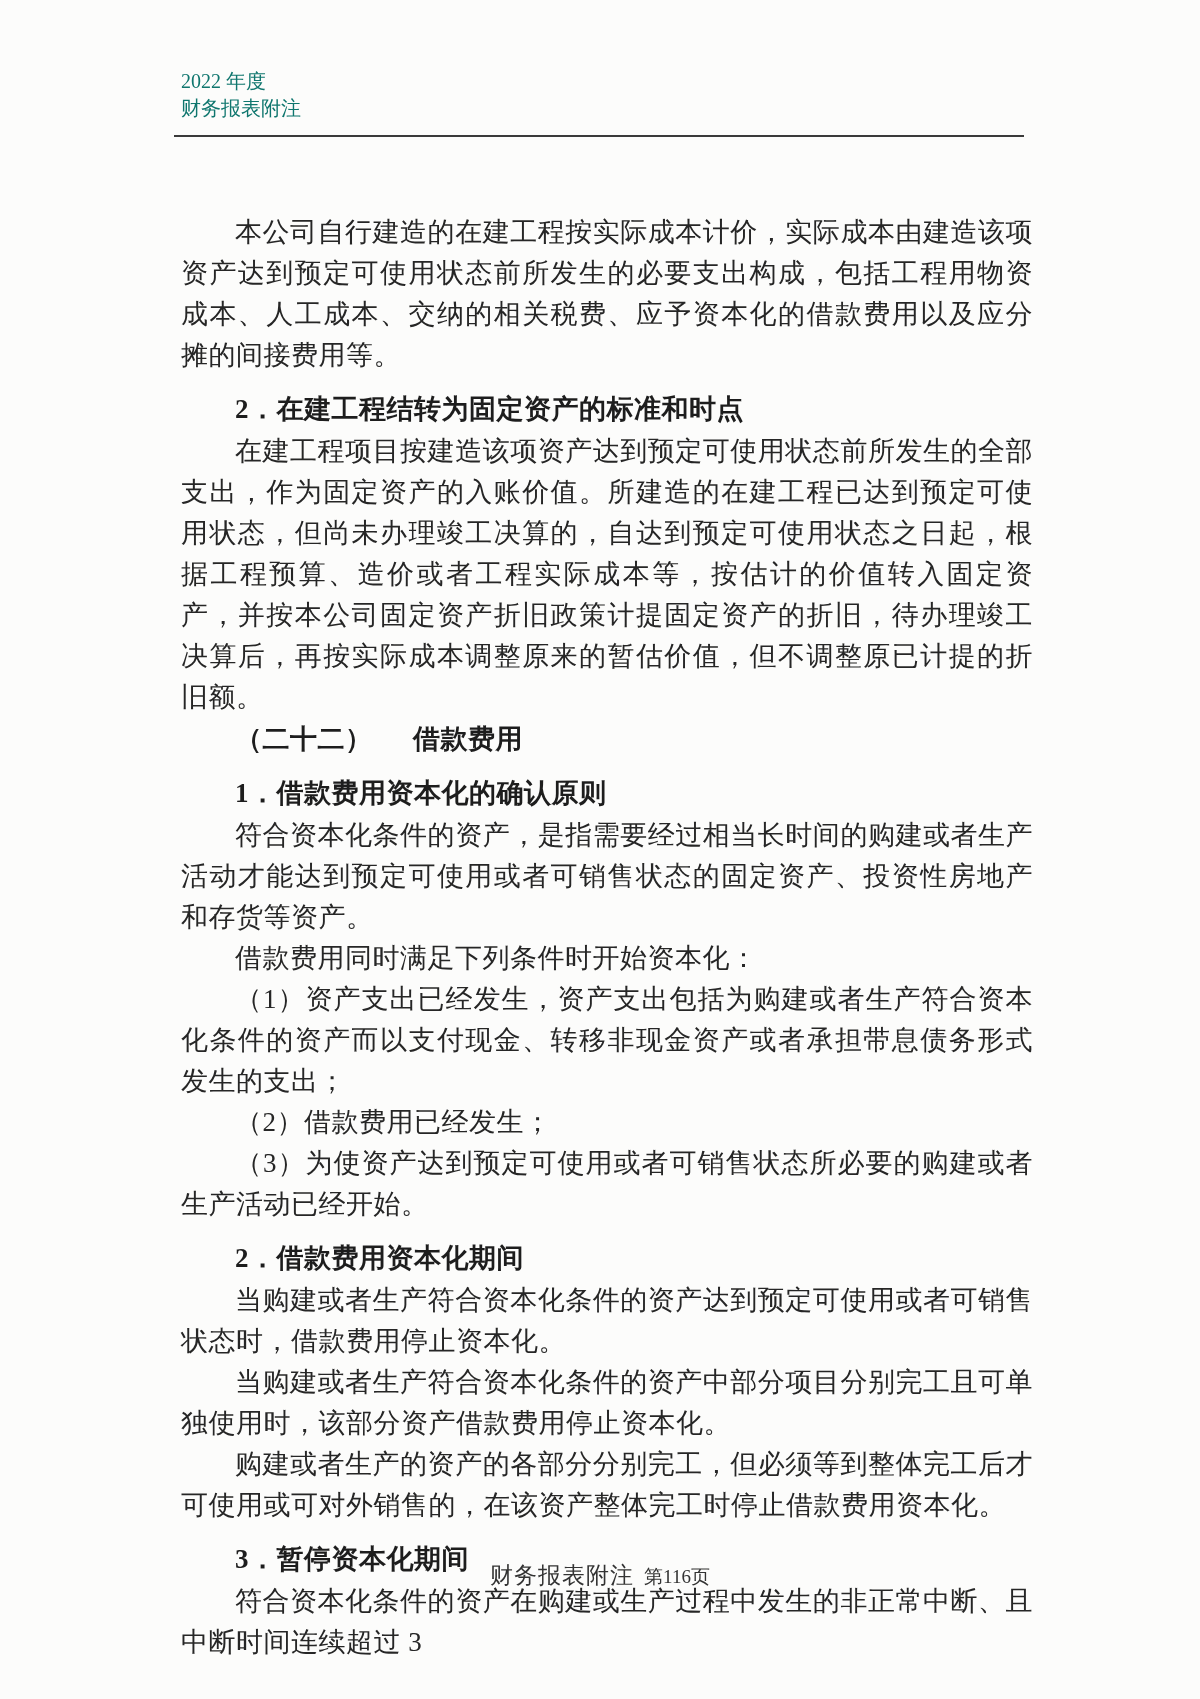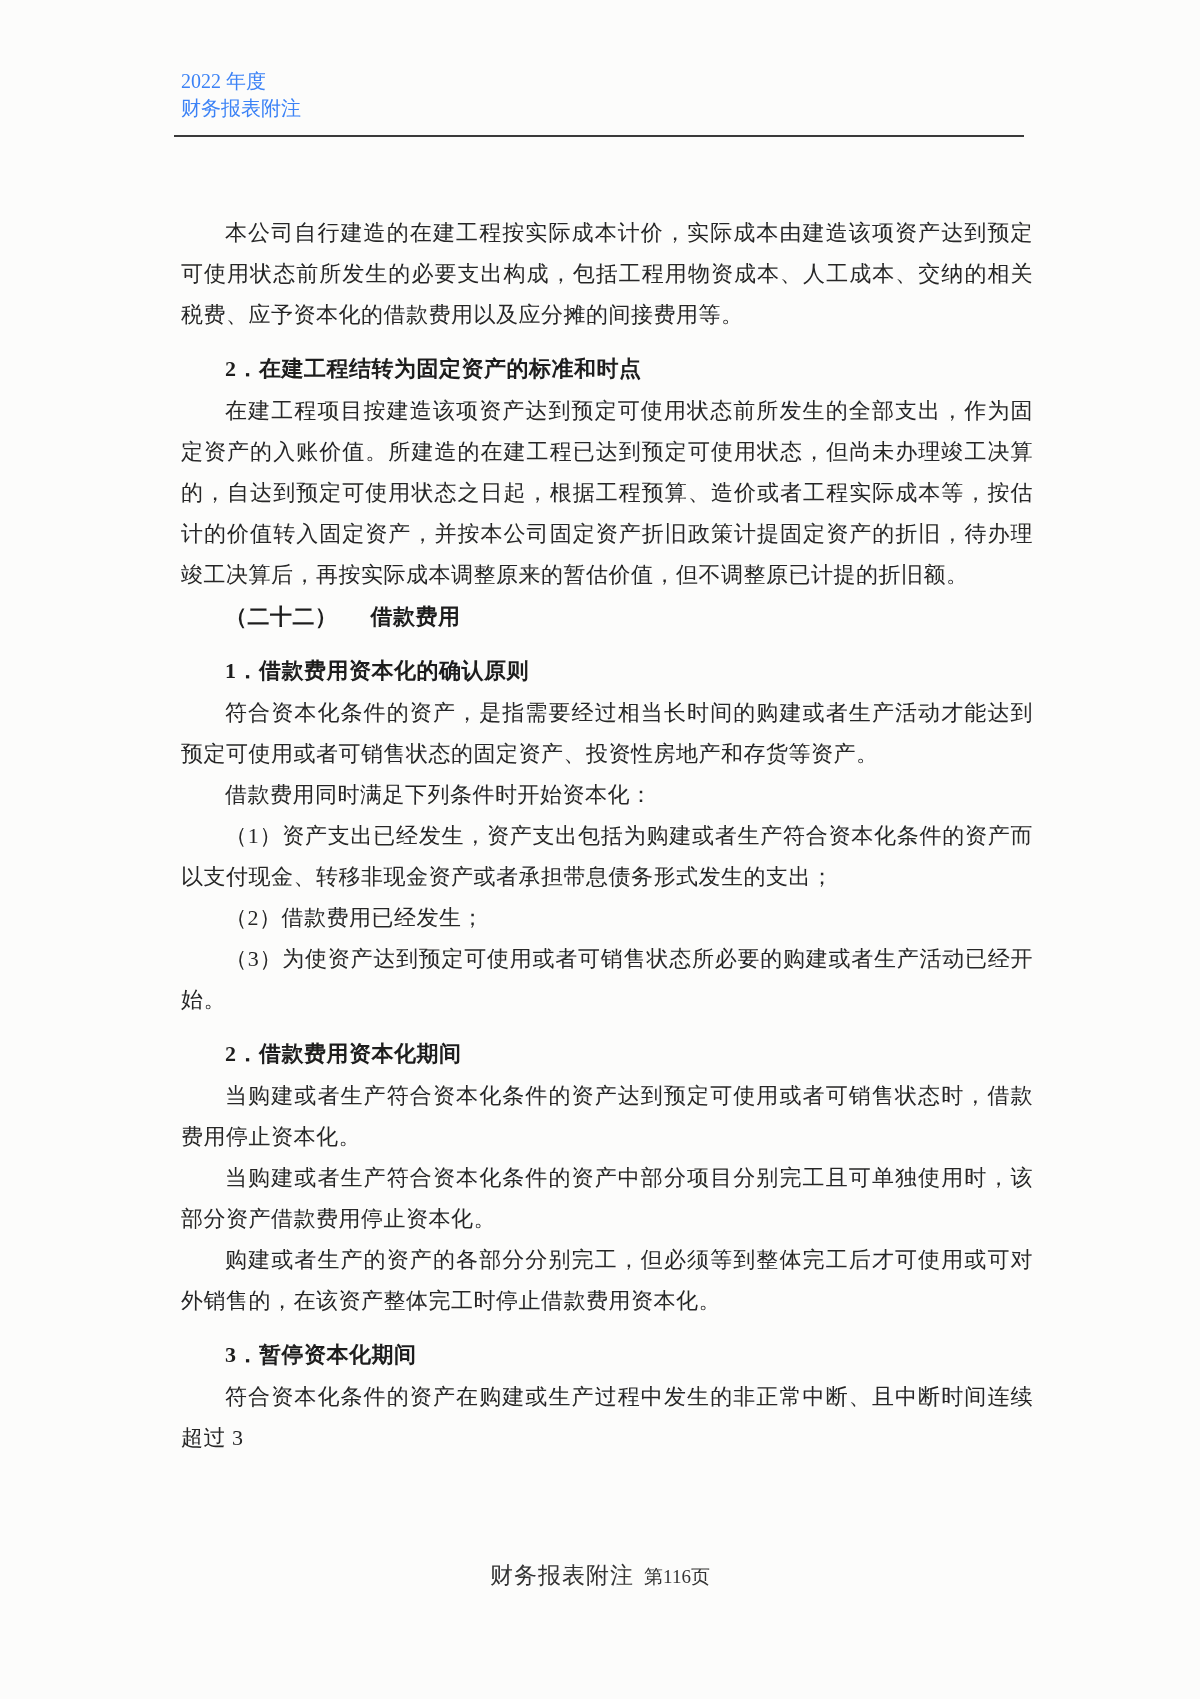--- a/index.html
+++ b/index.html
@@ -17,40 +17,40 @@
     font-family: "Liberation Serif", "DejaVu Serif", serif;
     color: #262626;
   }
   
   .running-header {
     position: absolute;
     left: 181px;
     top: 68px;
     font-size: 20px;
     line-height: 27px;
-    color: #3b82f6;
+    color: #0f766e;
   }
   .header-rule {
     position: absolute;
     left: 174px;
     top: 135px;
     width: 850px;
     height: 2px;
     background: #3a3a3a;
   }
   
   .doc-body {
     position: absolute;
     left: 181px;
     top: 212px;
     width: 852px;
   }
   .doc-body p {
     margin: 0;
-    font-size: 22px;
+    font-size: 27px;
     line-height: 41px;
     text-align: justify;
     text-indent: 2em;
     letter-spacing: 0.5px;
   }
   .doc-body p.num-heading {
     font-weight: bold;
     color: #1d1d1d;
     margin-top: 13px;
     margin-bottom: 1px;

